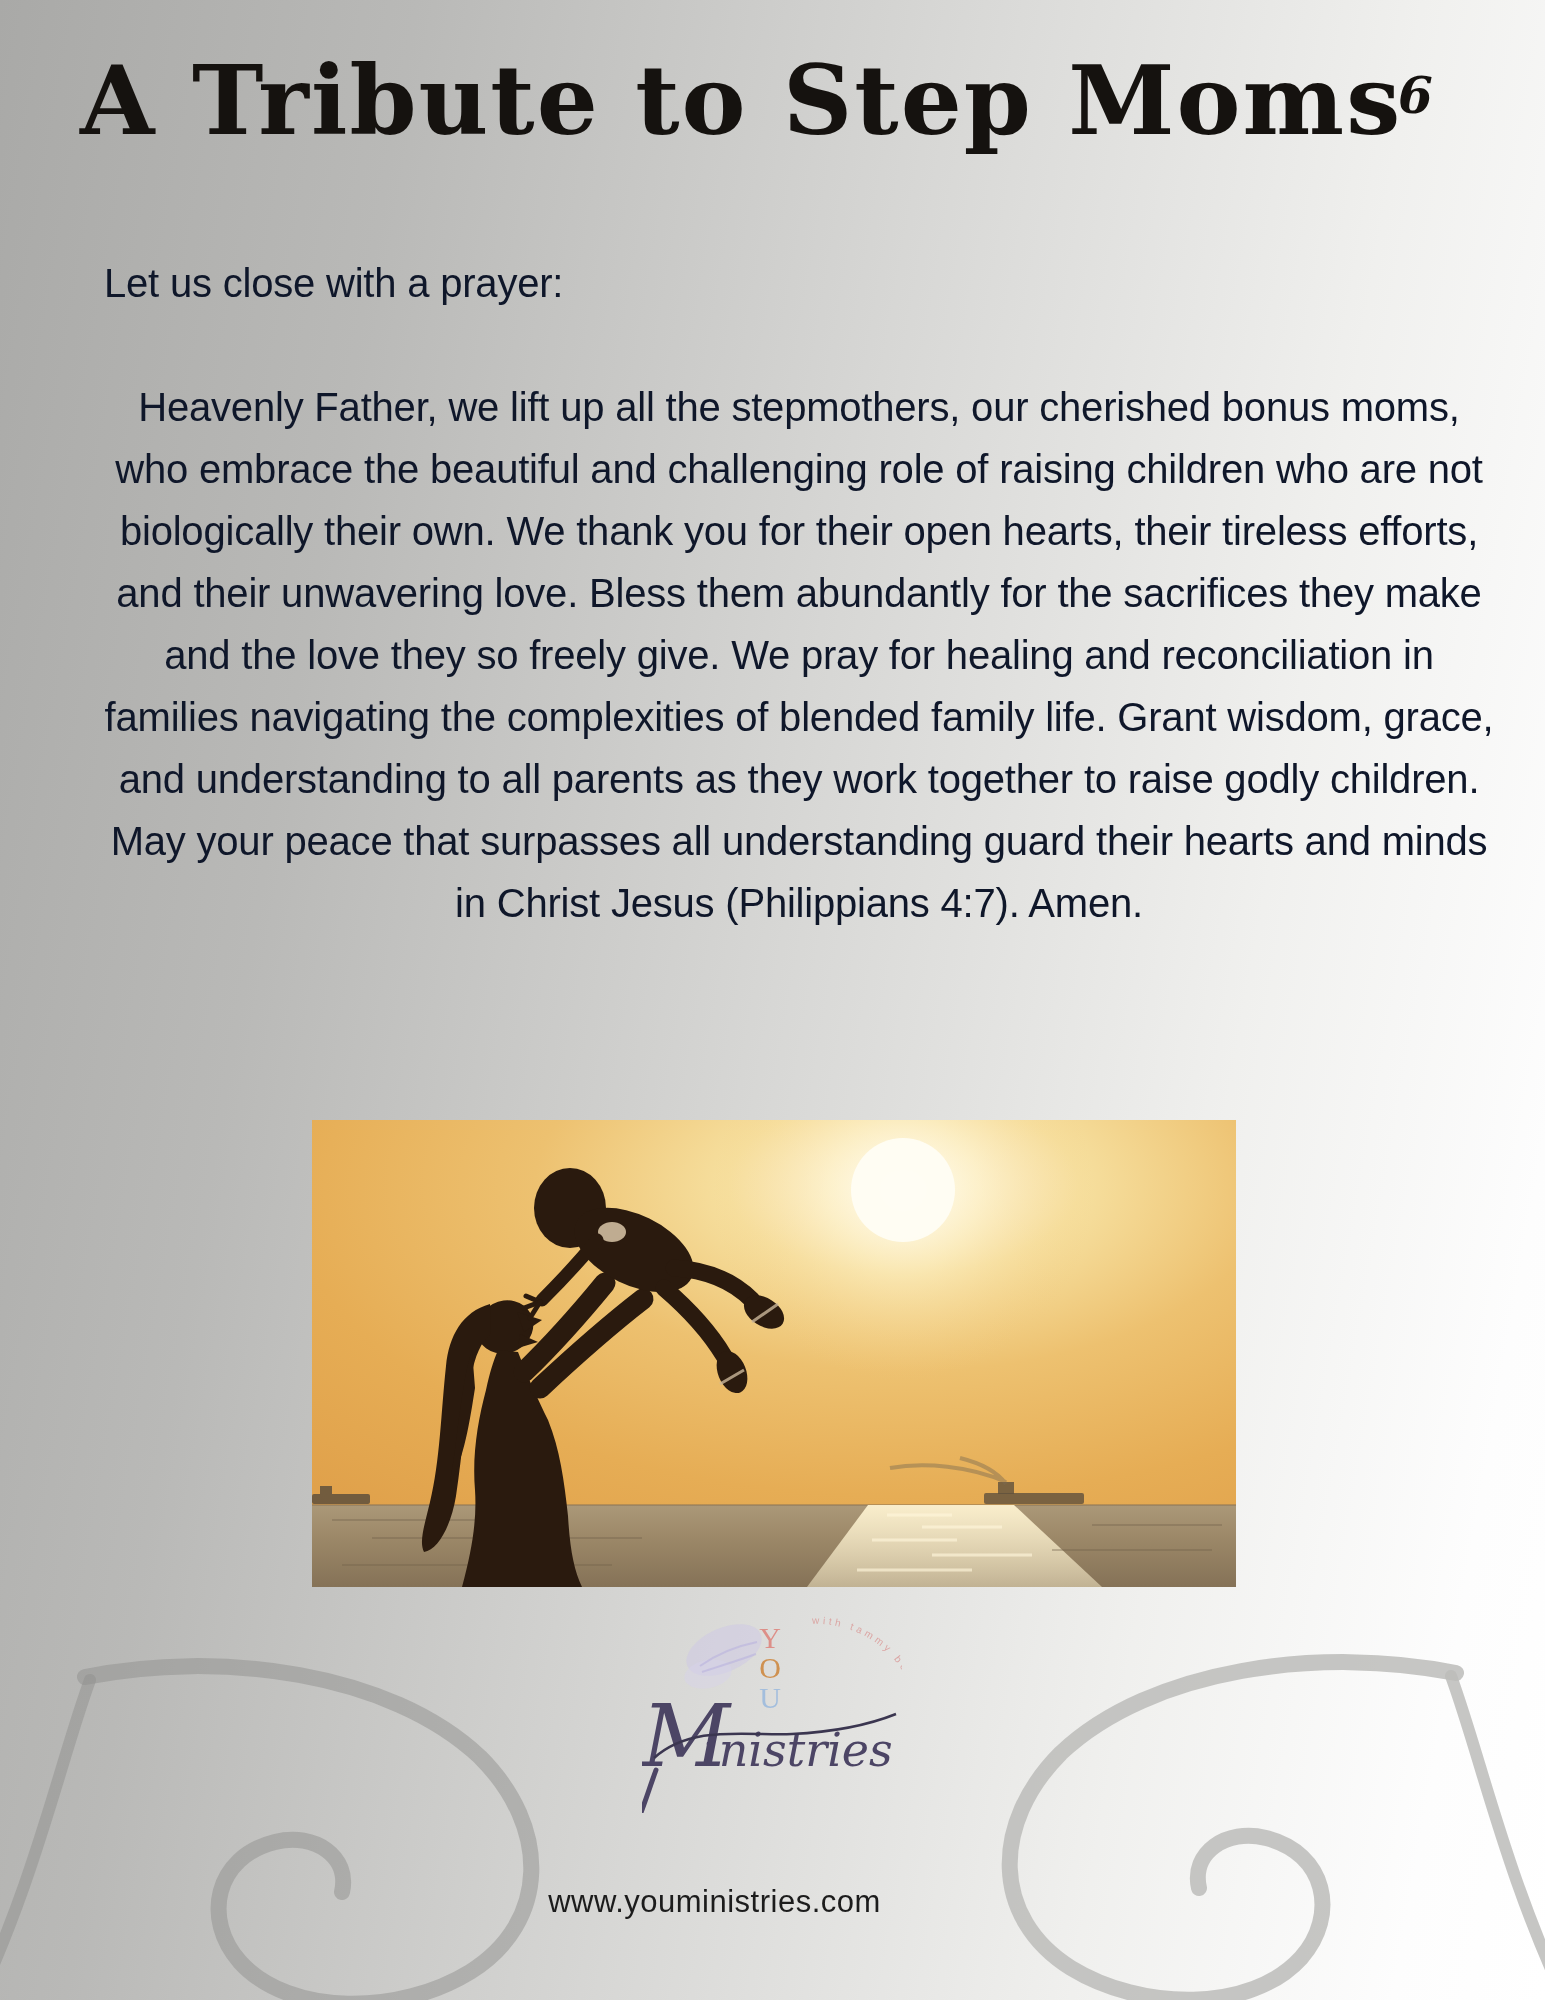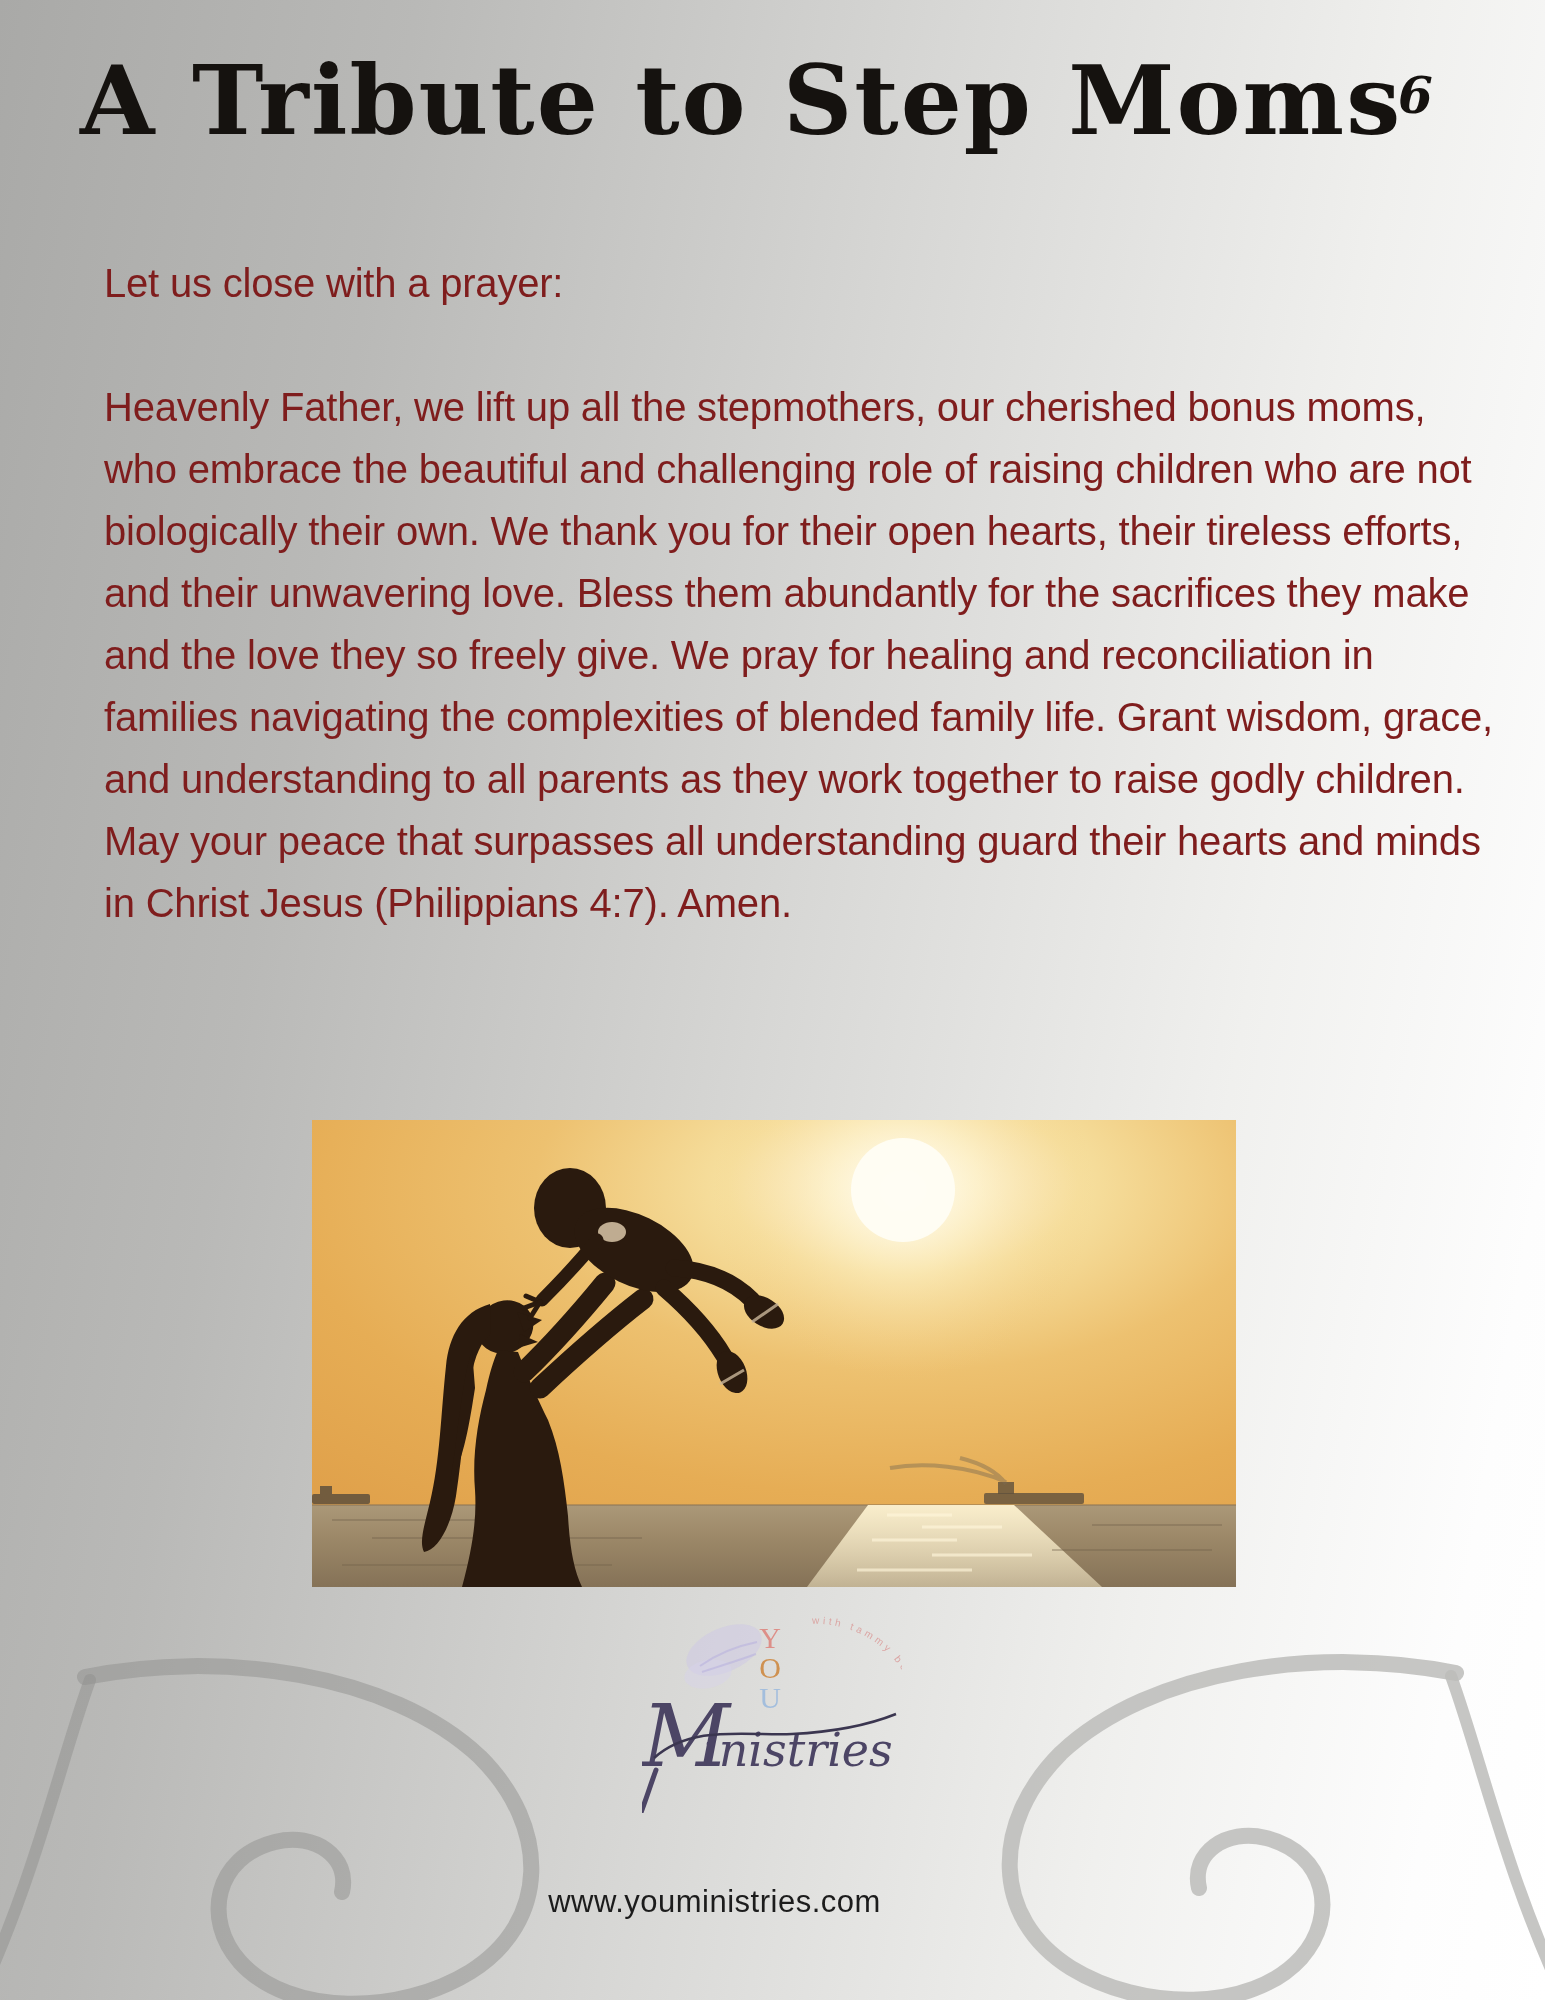--- a/index.html
+++ b/index.html
@@ -14,24 +14,24 @@
     font-size:96px;line-height:150px;color:#15120f;letter-spacing:2px;
     white-space:nowrap;
   }
   .page-num{
     position:absolute;left:1398px;top:66px;
     font-family:"DejaVu Serif",serif;font-style:italic;font-weight:600;
     font-size:50px;color:#15120f;
   }
   .body-text{
     position:absolute;left:104px;top:252px;width:1390px;
-    font-size:40px;line-height:62px;letter-spacing:-0.2px;color:#7f1d1d;
+    font-size:40px;line-height:62px;letter-spacing:-0.2px;color:#0f172a;
   }
   .body-text p{margin:0;}
-  .body-text .prayer{margin-top:62px;}
+  .body-text .prayer{margin-top:62px;text-align:center;}
   .photo-wrap{
     position:absolute;left:312px;top:1120px;width:924px;height:467px;
   }
   .photo-wrap svg{display:block;}
   .logo-wrap{position:absolute;left:642px;top:1608px;width:260px;height:205px;}
   .footer{
     position:absolute;top:1884px;left:0;width:1429px;text-align:center;
     font-size:31px;color:#1c1c1c;letter-spacing:0.5px;
   }
   .swirl{position:absolute;pointer-events:none;}

